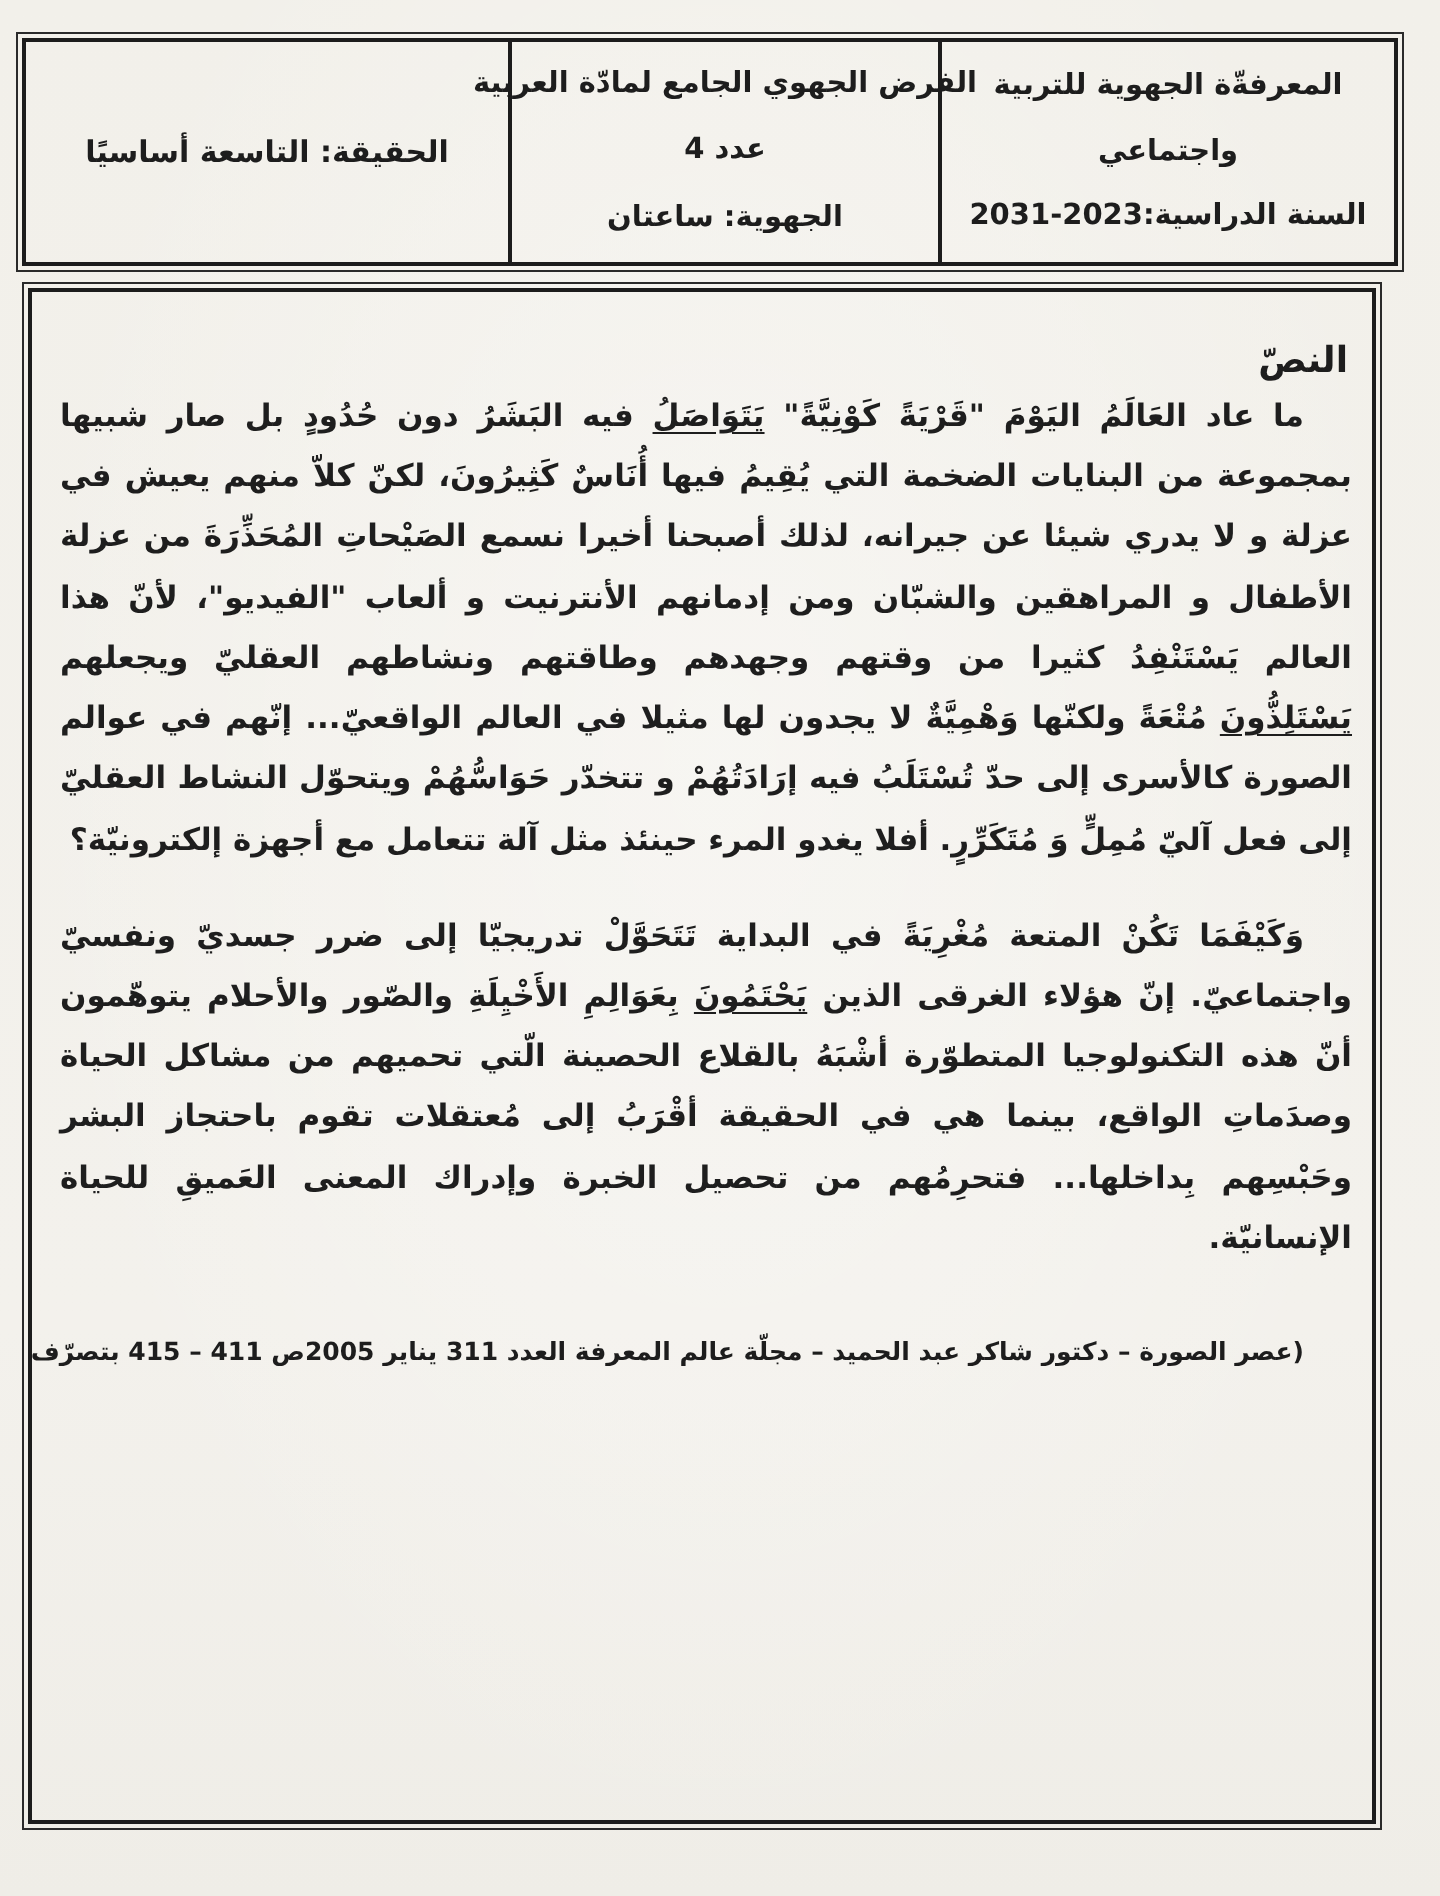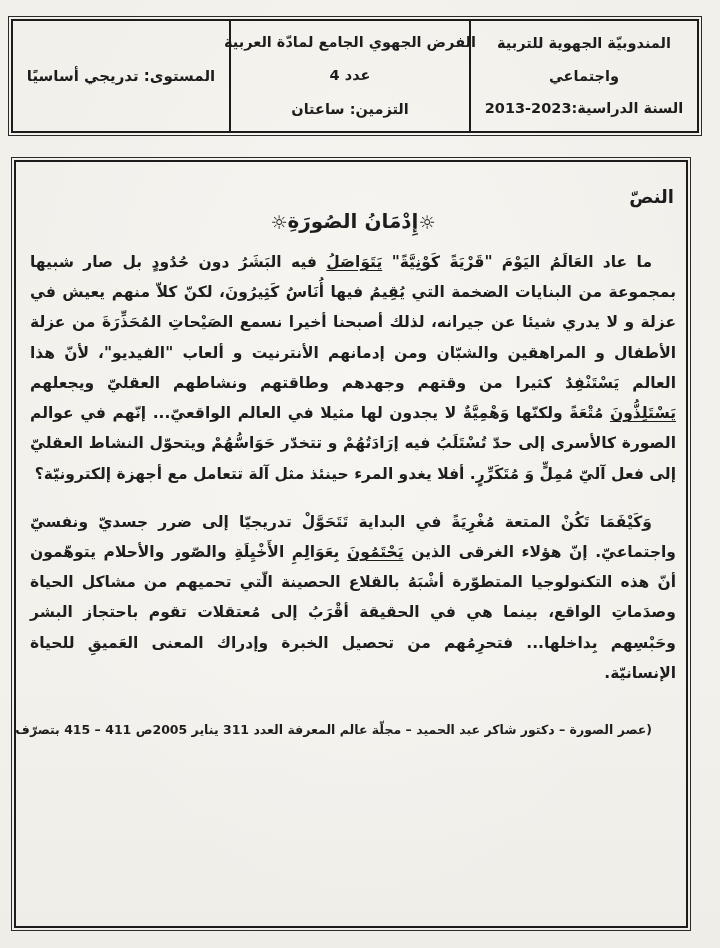--- a/index.html
+++ b/index.html
@@ -31,29 +31,29 @@
     border:2px solid #1c1c1c;
     display:flex;flex-direction:row;direction:rtl;
   }
   .cell{
     box-sizing:border-box;
     display:flex;flex-direction:column;justify-content:center;align-items:center;
     text-align:center;font-weight:700;
     padding:4px 6px;
   }
   .cell-right{width:226px;font-size:14.5px;line-height:2.25;}
-  .cell-middle{width:242px;border-left:2px solid #1c1c1c;border-right:2px solid #1c1c1c;font-size:14.5px;line-height:2.3;}
+  .cell-middle{width:217px;border-left:2px solid #1c1c1c;border-right:2px solid #1c1c1c;font-size:14.5px;line-height:2.3;}
   .cell-left{flex:1;font-size:15px;}
   .hline{white-space:nowrap;}
 
   
   .box-wrap{
     position:absolute;top:141px;left:11px;width:680px;height:774px;
     border:1px solid #2a2a2a;
-    padding:2px;box-sizing:border-box;margin-top:16px;
+    padding:2px;box-sizing:border-box;
   }
   .text-box{
     width:100%;height:100%;box-sizing:border-box;
     border:2px solid #1c1c1c;
     padding:14px 10px 0 14px;
     overflow:hidden;
   }
   .nass{
     text-align:right;
     font-size:18px;font-weight:700;
@@ -85,44 +85,43 @@
 </style>
 </head>
 <body>
 
 <div class="page">
 
   <div class="header-wrap">
     <div class="header-table">
 
       <div class="cell cell-right">
-        <div class="hline">المندوبيّة الجهوية للتربية</div>
+        <div class="hline">المعرفةّة الجهوية للتربية</div>
         <div class="hline">واجتماعي</div>
-        <div class="hline">السنة الدراسية:2023-2013</div>
+        <div class="hline">السنة الدراسية:2023-2031</div>
       </div>
 
       <div class="cell cell-middle">
         <div class="hline">الفرض الجهوي الجامع لمادّة العربية</div>
         <div class="hline">عدد 4</div>
-        <div class="hline">التزمين: ساعتان</div>
+        <div class="hline">الجهوية: ساعتان</div>
       </div>
 
       <div class="cell cell-left">
-        <div class="hline">المستوى: تدريجي أساسيًا</div>
+        <div class="hline">الحقيقة: التاسعة أساسيًا</div>
       </div>
 
     </div>
   </div>
 
   <div class="box-wrap">
     <div class="text-box">
 
       <div class="nass">النصّ</div>
 
-      <div class="title"><span class="decor">☼</span><span>إِدْمَانُ الصُورَةِ</span><span class="decor">☼</span></div>
 
       <p class="para"><span>ما عاد العَالَمُ اليَوْمَ "قَرْيَةً كَوْنِيَّةً" </span><span class="u">يَتَوَاصَلُ</span><span> فيه البَشَرُ دون حُدُودٍ بل صار شبيها بمجموعة من البنايات الضخمة التي يُقِيمُ فيها أُنَاسٌ كَثِيرُونَ، لكنّ كلاّ منهم يعيش في عزلة و لا يدري شيئا عن جيرانه، لذلك أصبحنا أخيرا نسمع الصَيْحاتِ المُحَذِّرَةَ من عزلة الأطفال و المراهقين والشبّان ومن إدمانهم الأنترنيت و ألعاب "الفيديو"، لأنّ هذا العالم يَسْتَنْفِدُ كثيرا من وقتهم وجهدهم وطاقتهم ونشاطهم العقليّ ويجعلهم </span><span class="u">يَسْتَلِذُّونَ</span><span> مُتْعَةً ولكنّها وَهْمِيَّةٌ لا يجدون لها مثيلا في العالم الواقعيّ... إنّهم في عوالم الصورة كالأسرى إلى حدّ تُسْتَلَبُ فيه إرَادَتُهُمْ و تتخدّر حَوَاسُّهُمْ ويتحوّل النشاط العقليّ إلى فعل آليّ مُمِلٍّ وَ مُتَكَرِّرٍ. أفلا يغدو المرء حينئذ مثل آلة تتعامل مع أجهزة إلكترونيّة؟</span></p>
       <p class="para"><span>وَكَيْفَمَا تَكُنْ المتعة مُغْرِيَةً في البداية تَتَحَوَّلْ تدريجيّا إلى ضرر جسديّ ونفسيّ واجتماعيّ. إنّ هؤلاء الغرقى الذين </span><span class="u">يَحْتَمُونَ</span><span> بِعَوَالِمِ الأَخْيِلَةِ والصّور والأحلام يتوهّمون أنّ هذه التكنولوجيا المتطوّرة أشْبَهُ بالقلاع الحصينة الّتي تحميهم من مشاكل الحياة وصدَماتِ الواقع، بينما هي في الحقيقة أقْرَبُ إلى مُعتقلات تقوم باحتجاز البشر وحَبْسِهم بِداخلها... فتحرِمُهم من تحصيل الخبرة وإدراك المعنى العَميقِ للحياة الإنسانيّة.</span></p>
 
       <div class="attribution">(عصر الصورة – دكتور شاكر عبد الحميد – مجلّة عالم المعرفة العدد 311 يناير 2005ص 411 – 415 بتصرّف)</div>
 
     </div>
   </div>
 
 </div>

